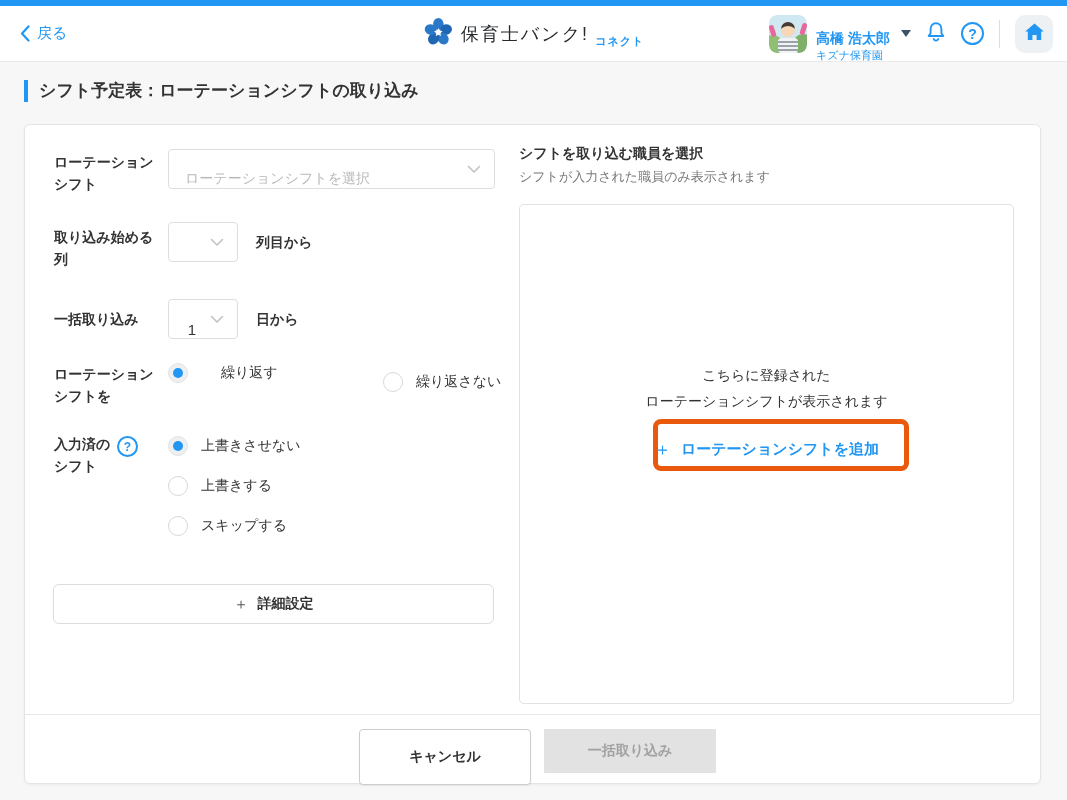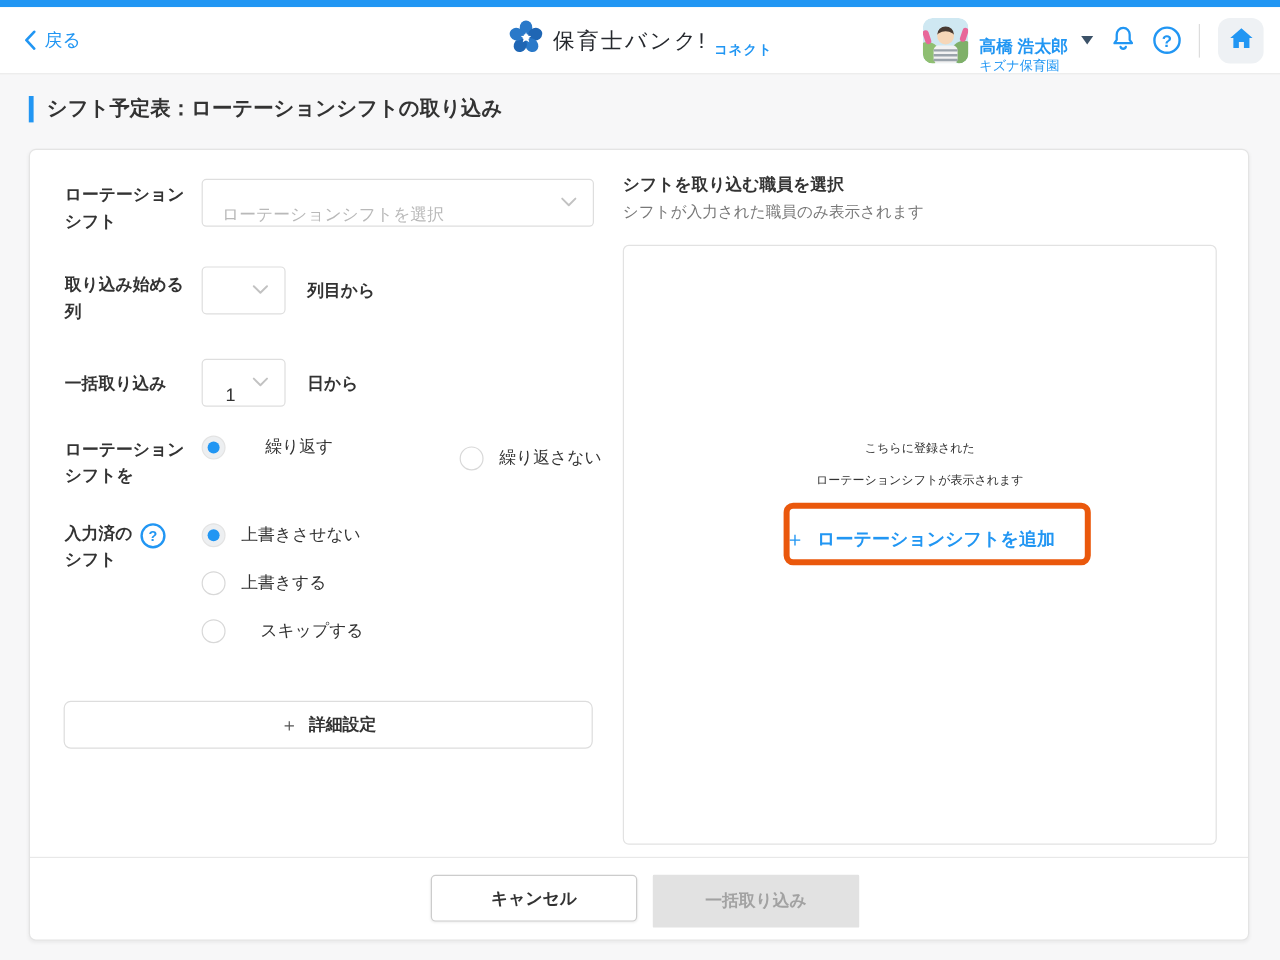--- a/index.html
+++ b/index.html
@@ -47,27 +47,27 @@
   .radio.checked::after{content:"";position:absolute;inset:4px;border-radius:50%;background:var(--accent);}
   .radio-label{font-size:14px;color:var(--ink);margin-left:13px;}
   .help-circle{position:absolute;width:21px;height:21px;border:2px solid var(--accent);border-radius:50%;color:var(--accent);font-size:12px;font-weight:bold;display:flex;align-items:center;justify-content:center;cursor:pointer;background:#fff;}
   .advanced-btn{position:absolute;left:28px;top:459px;width:441px;height:40px;background:#fff;border:1px solid #ddd;border-radius:6px;display:flex;align-items:center;justify-content:center;gap:9px;font-size:14px;font-weight:bold;color:var(--ink);cursor:pointer;}
   .advanced-btn .plus{font-size:15px;color:#555;font-weight:normal;}
   
   .panel-title{position:absolute;left:494px;top:20px;font-size:14px;font-weight:bold;color:var(--ink);}
   .panel-subtitle{position:absolute;left:494px;top:43px;font-size:13px;color:#787878;}
   .staff-panel{position:absolute;left:494px;top:79px;width:495px;height:500px;border:1px solid #e2e2e2;border-radius:5px;background:#fff;}
   .empty-state{position:absolute;inset:0;display:flex;flex-direction:column;align-items:center;justify-content:center;padding-bottom:86px;}
-  .empty-line{font-size:10px;color:var(--ink);line-height:26px;text-align:center;}
+  .empty-line{font-size:14px;color:var(--ink);line-height:26px;text-align:center;}
   .add-link{margin-top:24px;display:flex;align-items:center;gap:10px;background:none;border:none;color:var(--accent);font-size:15px;font-weight:bold;cursor:pointer;}
   .add-link .plus{font-size:17px;font-weight:normal;}
   .highlight-box{position:absolute;left:628px;top:294px;width:256px;height:52px;border:5px solid var(--highlight);border-radius:8px;pointer-events:none;z-index:5;}
   
   .footer-divider{position:absolute;left:0;top:589px;width:100%;border-top:1px solid #e8e8e8;}
-  .cancel-btn{position:absolute;left:334px;top:604px;width:172px;height:39px;background:#fff;border:1px solid #ccc;border-radius:4px;font-size:14px;font-weight:bold;color:var(--ink);cursor:pointer;box-shadow:0 1px 2px rgba(0,0,0,.06);}
+  .cancel-btn{position:absolute;left:334px;top:604px;width:172px;height:56px;background:#fff;border:1px solid #ccc;border-radius:4px;font-size:14px;font-weight:bold;color:var(--ink);cursor:pointer;box-shadow:0 1px 2px rgba(0,0,0,.06);}
   .submit-btn{position:absolute;left:519px;top:604px;width:172px;height:44px;background:#e2e2e2;border:none;border-radius:1px;font-size:14px;font-weight:bold;color:#a2a2a2;cursor:default;}
 </style>
 </head>
 <body>
 
 <div class="top-strip"></div>
 
 <div class="header">
   <button class="back-btn">
     <span>
@@ -211,21 +211,21 @@
   </div>
   <span class="help-circle" style="left:92px;top:311px;">?</span>
   <div class="radio-item" style="left:143px;top:311px;">
     <span class="radio checked"></span>
     <span class="radio-label">上書きさせない</span>
   </div>
   <div class="radio-item" style="left:143px;top:351px;">
     <span class="radio"></span>
     <span class="radio-label">上書きする</span>
   </div>
-  <div class="radio-item" style="left:143px;top:391px;gap:16px;">
+  <div class="radio-item" style="left:143px;top:391px;">
     <span class="radio"></span>
     <span class="radio-label">スキップする</span>
   </div>
 
   <button class="advanced-btn">
     <span class="plus">＋</span>
     <span>詳細設定</span>
   </button>
 
   <div class="panel-title">シフトを取り込む職員を選択</div>

